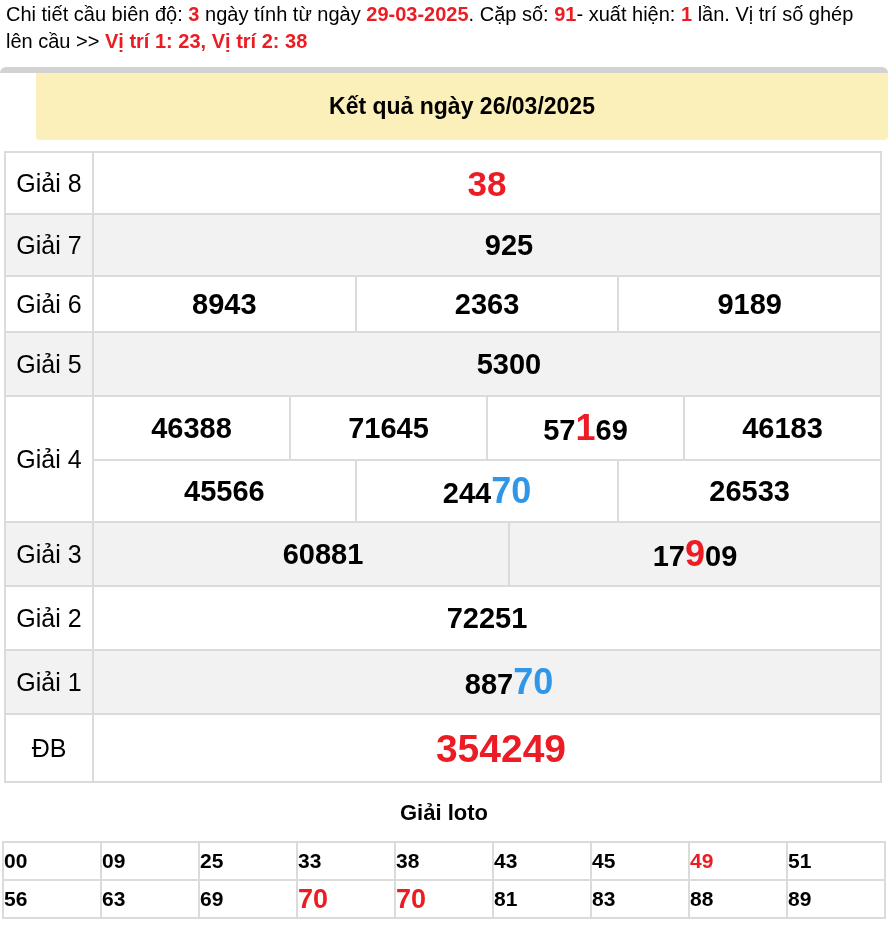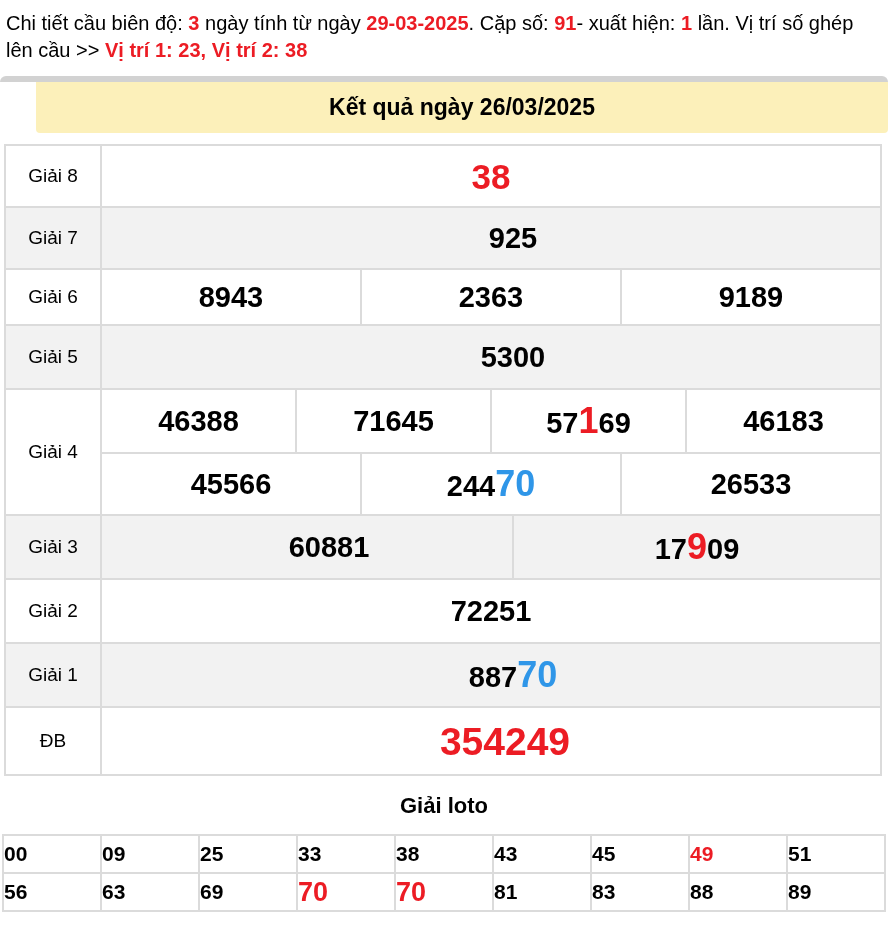--- a/index.html
+++ b/index.html
@@ -7,33 +7,33 @@
     --blue:#2F96E8;
     --header-bg:#FCF0BA;
     --shade:#F2F2F2;
     --border:#DBDBDB;
     --bar:#D2D2D2;
   }
   *{box-sizing:border-box;margin:0;padding:0;}
   html,body{width:888px;height:929px;overflow:hidden;background:#fff;
     font-family:"Liberation Sans","DejaVu Sans",sans-serif;color:#000;}
   
-  .top-note{padding:10px 10px 4px 6px;font-size:20px;line-height:27px;}
+  .top-note{padding:1px 10px 4px 6px;font-size:20px;line-height:27px;}
   .top-note .seg-red{color:var(--red);font-weight:bold;}
   
   .kq-wrap{margin-top:8px;}
   .kq-bar{height:6px;background:var(--bar);border-radius:6px 6px 0 0;}
-  .kq-header{height:51px;background:var(--header-bg);display:flex;align-items:center;
+  .kq-header{height:67px;background:var(--header-bg);display:flex;align-items:center;
     justify-content:center;font-size:23px;font-weight:bold;border-radius:0 0 4px 4px;margin-left:36px;}
   
   .results-table{margin:11px 6px 0 4px;border:2px solid var(--border);border-bottom:none;}
   .prow{display:flex;border-bottom:2px solid var(--border);background:#fff;}
   .prow.shade{background:var(--shade);gap:44px;}
-  .plabel{width:96px;flex:none;display:flex;align-items:center;justify-content:center;
-    font-size:19px;border-right:2px solid var(--border);}
+  .plabel{width:88px;flex:none;display:flex;align-items:center;justify-content:center;
+    font-size:25px;border-right:2px solid var(--border);}
   .plines{flex:1;display:flex;flex-direction:column;}
   .pline{display:flex;min-height:62px;}
   .pline + .pline{border-top:2px solid var(--border);}
   .pcell{flex:1;display:flex;align-items:center;justify-content:center;}
   .pcell + .pcell{border-left:2px solid var(--border);}
   .pval{font-weight:bold;font-size:29px;line-height:1;}
   .prow:nth-child(1) .pline{min-height:60px;}
   .prow:nth-child(2) .pline{min-height:60px;}
   .prow:nth-child(3) .pline{min-height:54px;}
   .prow:nth-child(9) .pline{min-height:66px;padding-left:28px;}

